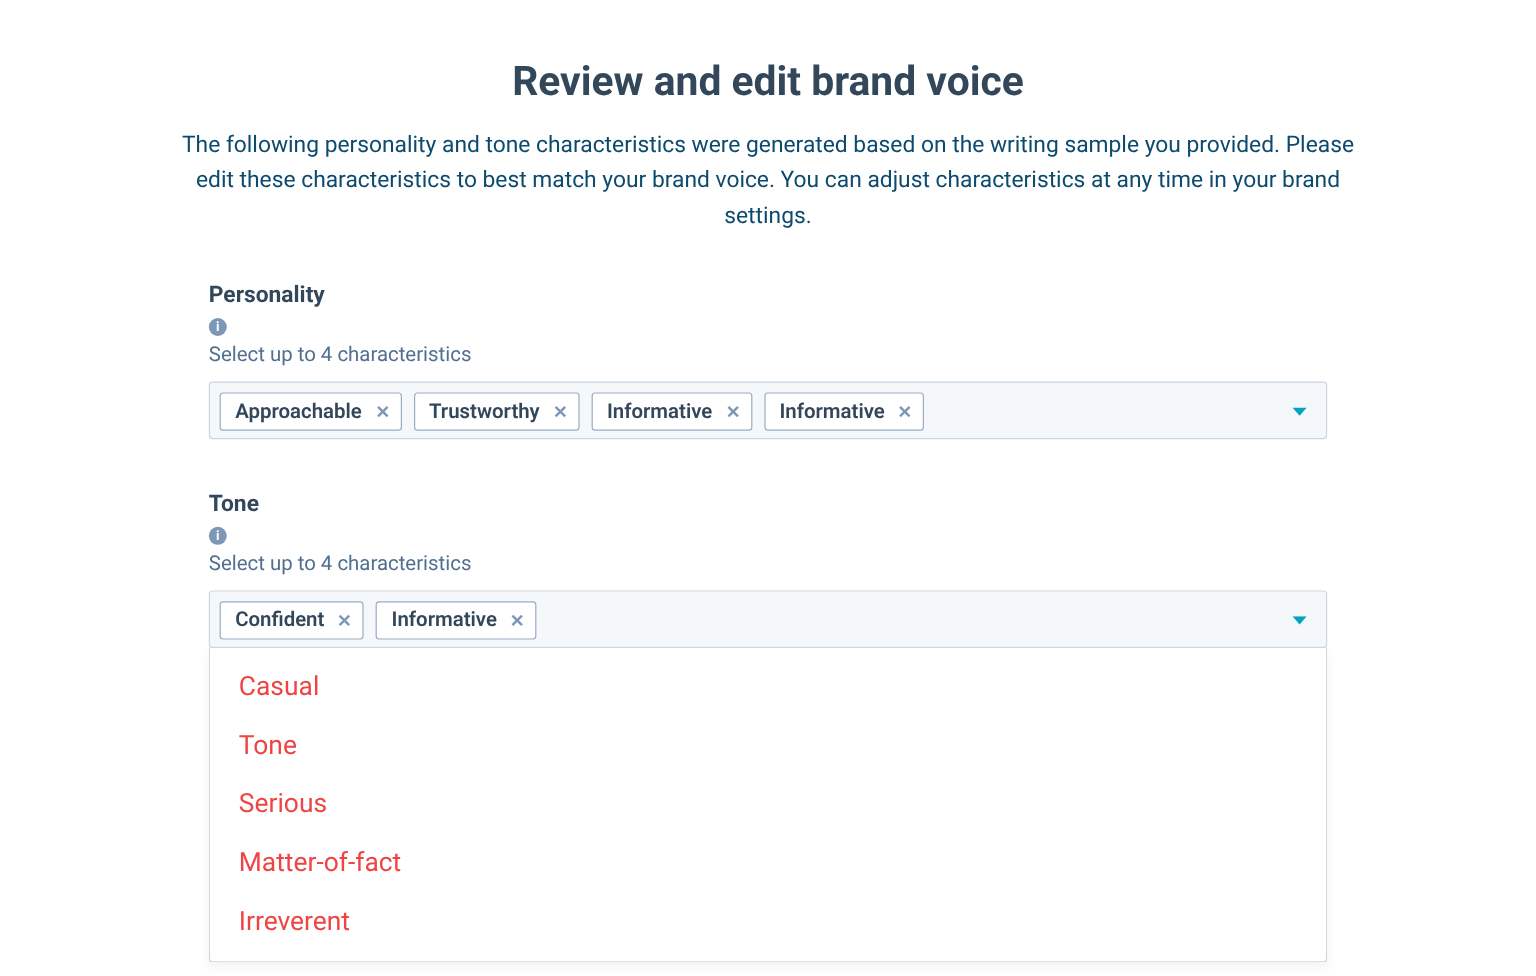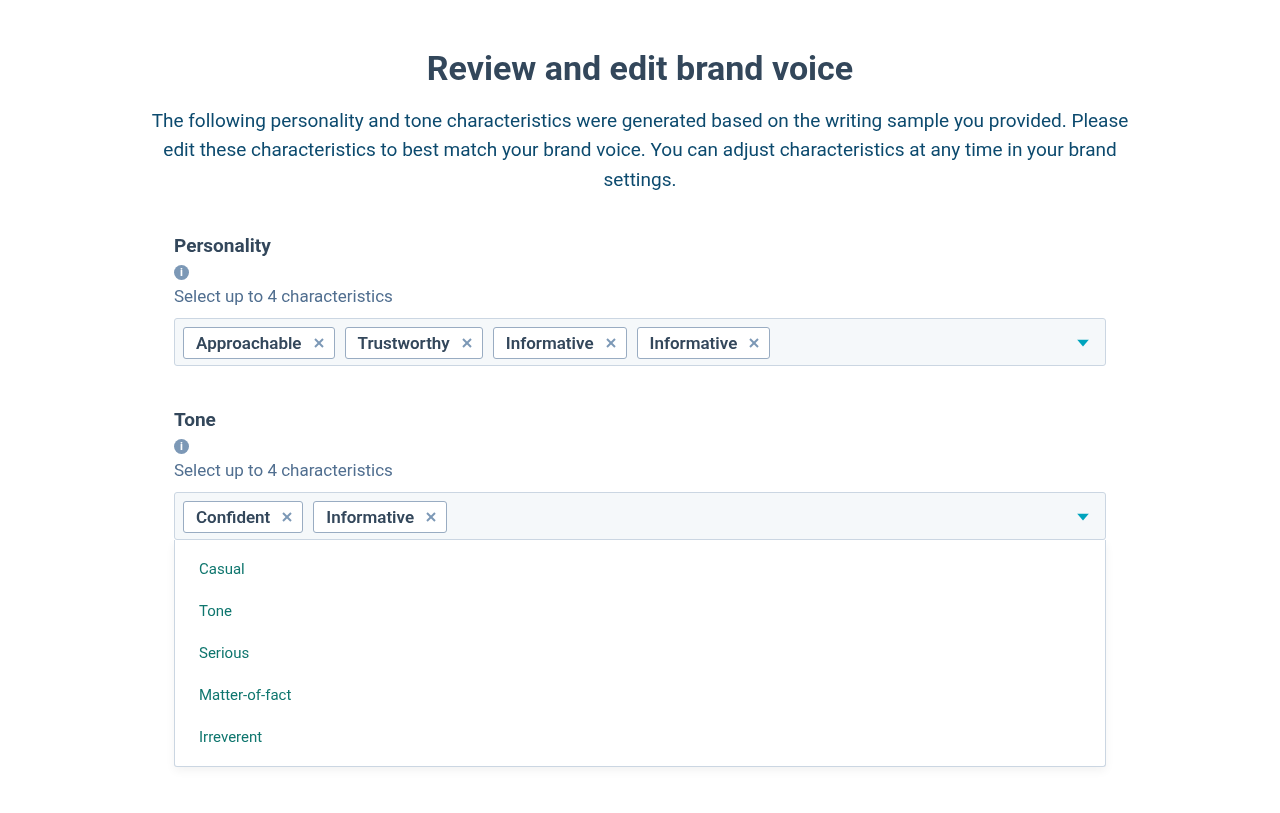--- a/index.html
+++ b/index.html
@@ -12,21 +12,21 @@
   .section-label { font-size: 19px; font-weight: 700; color: #33475b; }
   .info-icon { width: 15px; height: 15px; border-radius: 50%; background: #7c98b6; color: #fff; font-size: 11px; font-weight: 700; display: inline-flex; align-items: center; justify-content: center; }
   .section-helper { font-size: 17px; color: #516f90; margin-top: 6px; margin-bottom: 12px; }
   .multiselect { position: relative; background: #f5f8fa; border: 1px solid #cbd6e2; border-radius: 3px; min-height: 48px; display: flex; align-items: flex-end; padding: 6px 44px 6px 8px; flex-wrap: wrap; gap: 10px; }
   .chip { background: #fff; border: 1px solid #99acc2; border-radius: 3px; padding: 5px 8px 5px 12px; display: inline-flex; align-items: center; gap: 10px; font-size: 17px; font-weight: 600; color: #33475b; }
   .chip-close { width: 14px; height: 14px; display: inline-flex; align-items: center; justify-content: center; cursor: pointer; }
   .chip-close svg { stroke: #7c98b6; stroke-width: 2; }
   .caret { position: absolute; right: 16px; top: 50%; transform: translateY(-50%); cursor: pointer; }
   .caret svg { fill: #00a4bd; }
   .dropdown { background: #fff; border: 1px solid #cbd6e2; border-top: none; border-radius: 0 0 3px 3px; box-shadow: 0 4px 10px rgba(0,0,0,0.05); padding: 8px 0; }
-  .option { padding: 12px 24px; font-size: 15px; color: #0f766e; cursor: pointer; }
+  .option { padding: 12px 24px; font-size: 22px; color: #ef4444; cursor: pointer; }
 </style>
 </head>
 <body>
 
 <div class="container">
   <h1 class="title">Review and edit brand voice</h1>
   <p class="subtitle">The following personality and tone characteristics were generated based on the writing sample you provided.  Please edit these characteristics to best match your brand voice. You can adjust characteristics at any time in your brand settings.</p>
 
   <div class="section">
     <div class="section-label-row">

